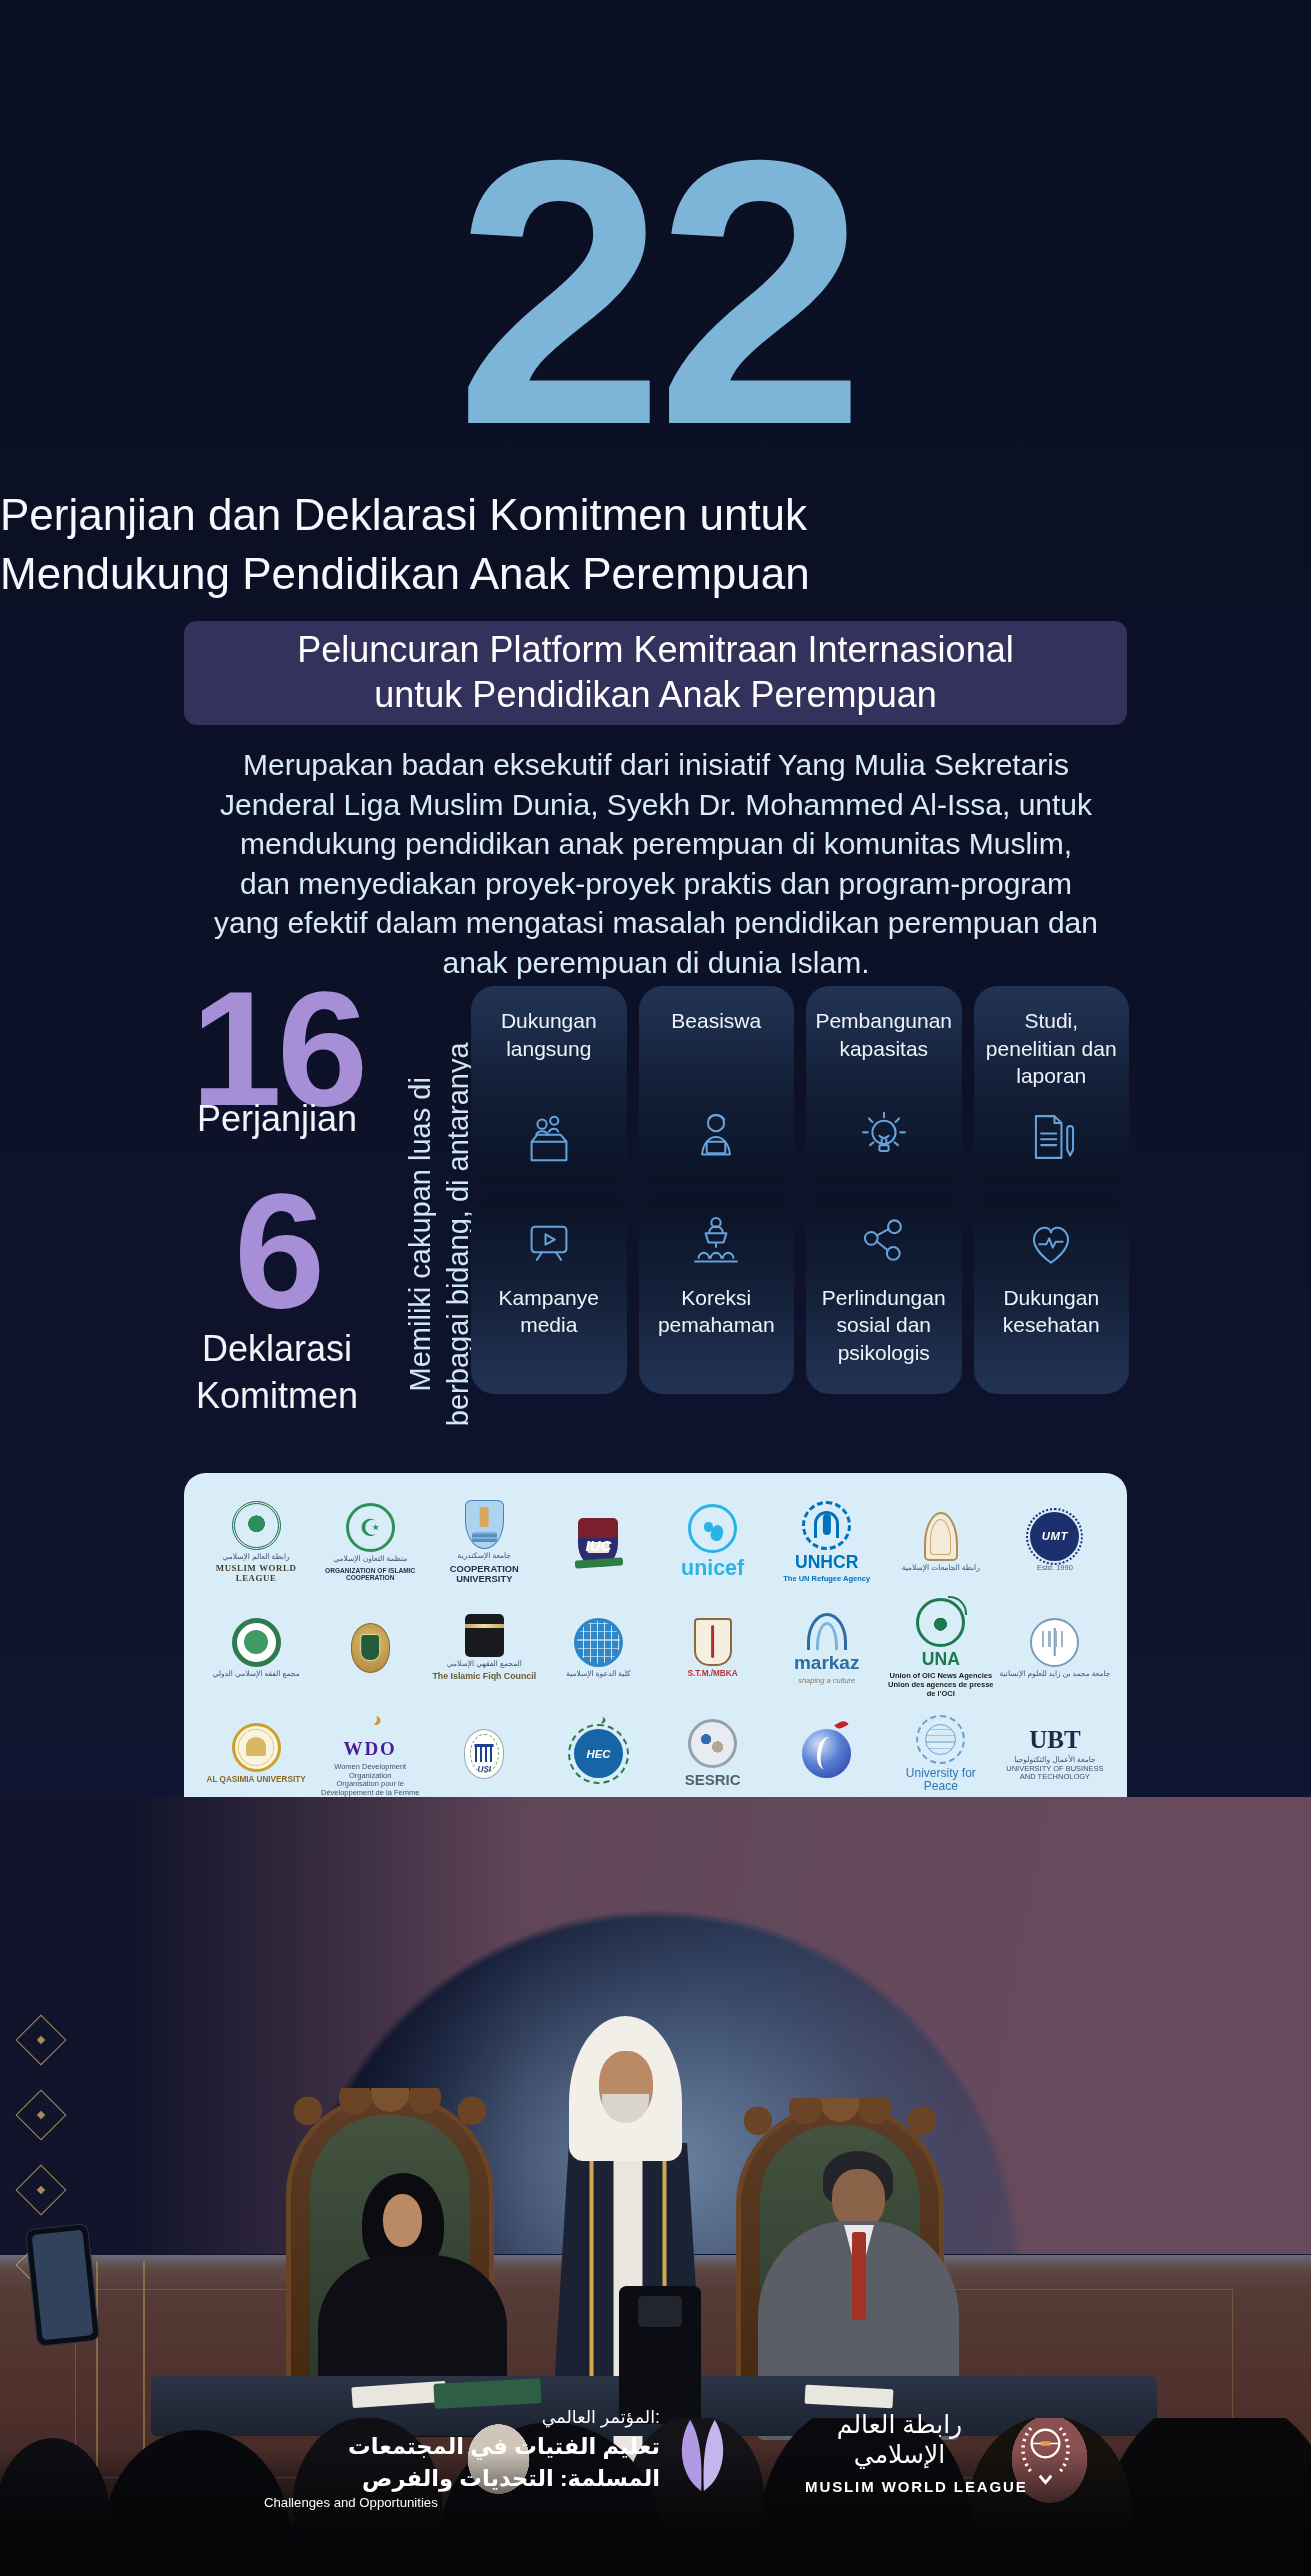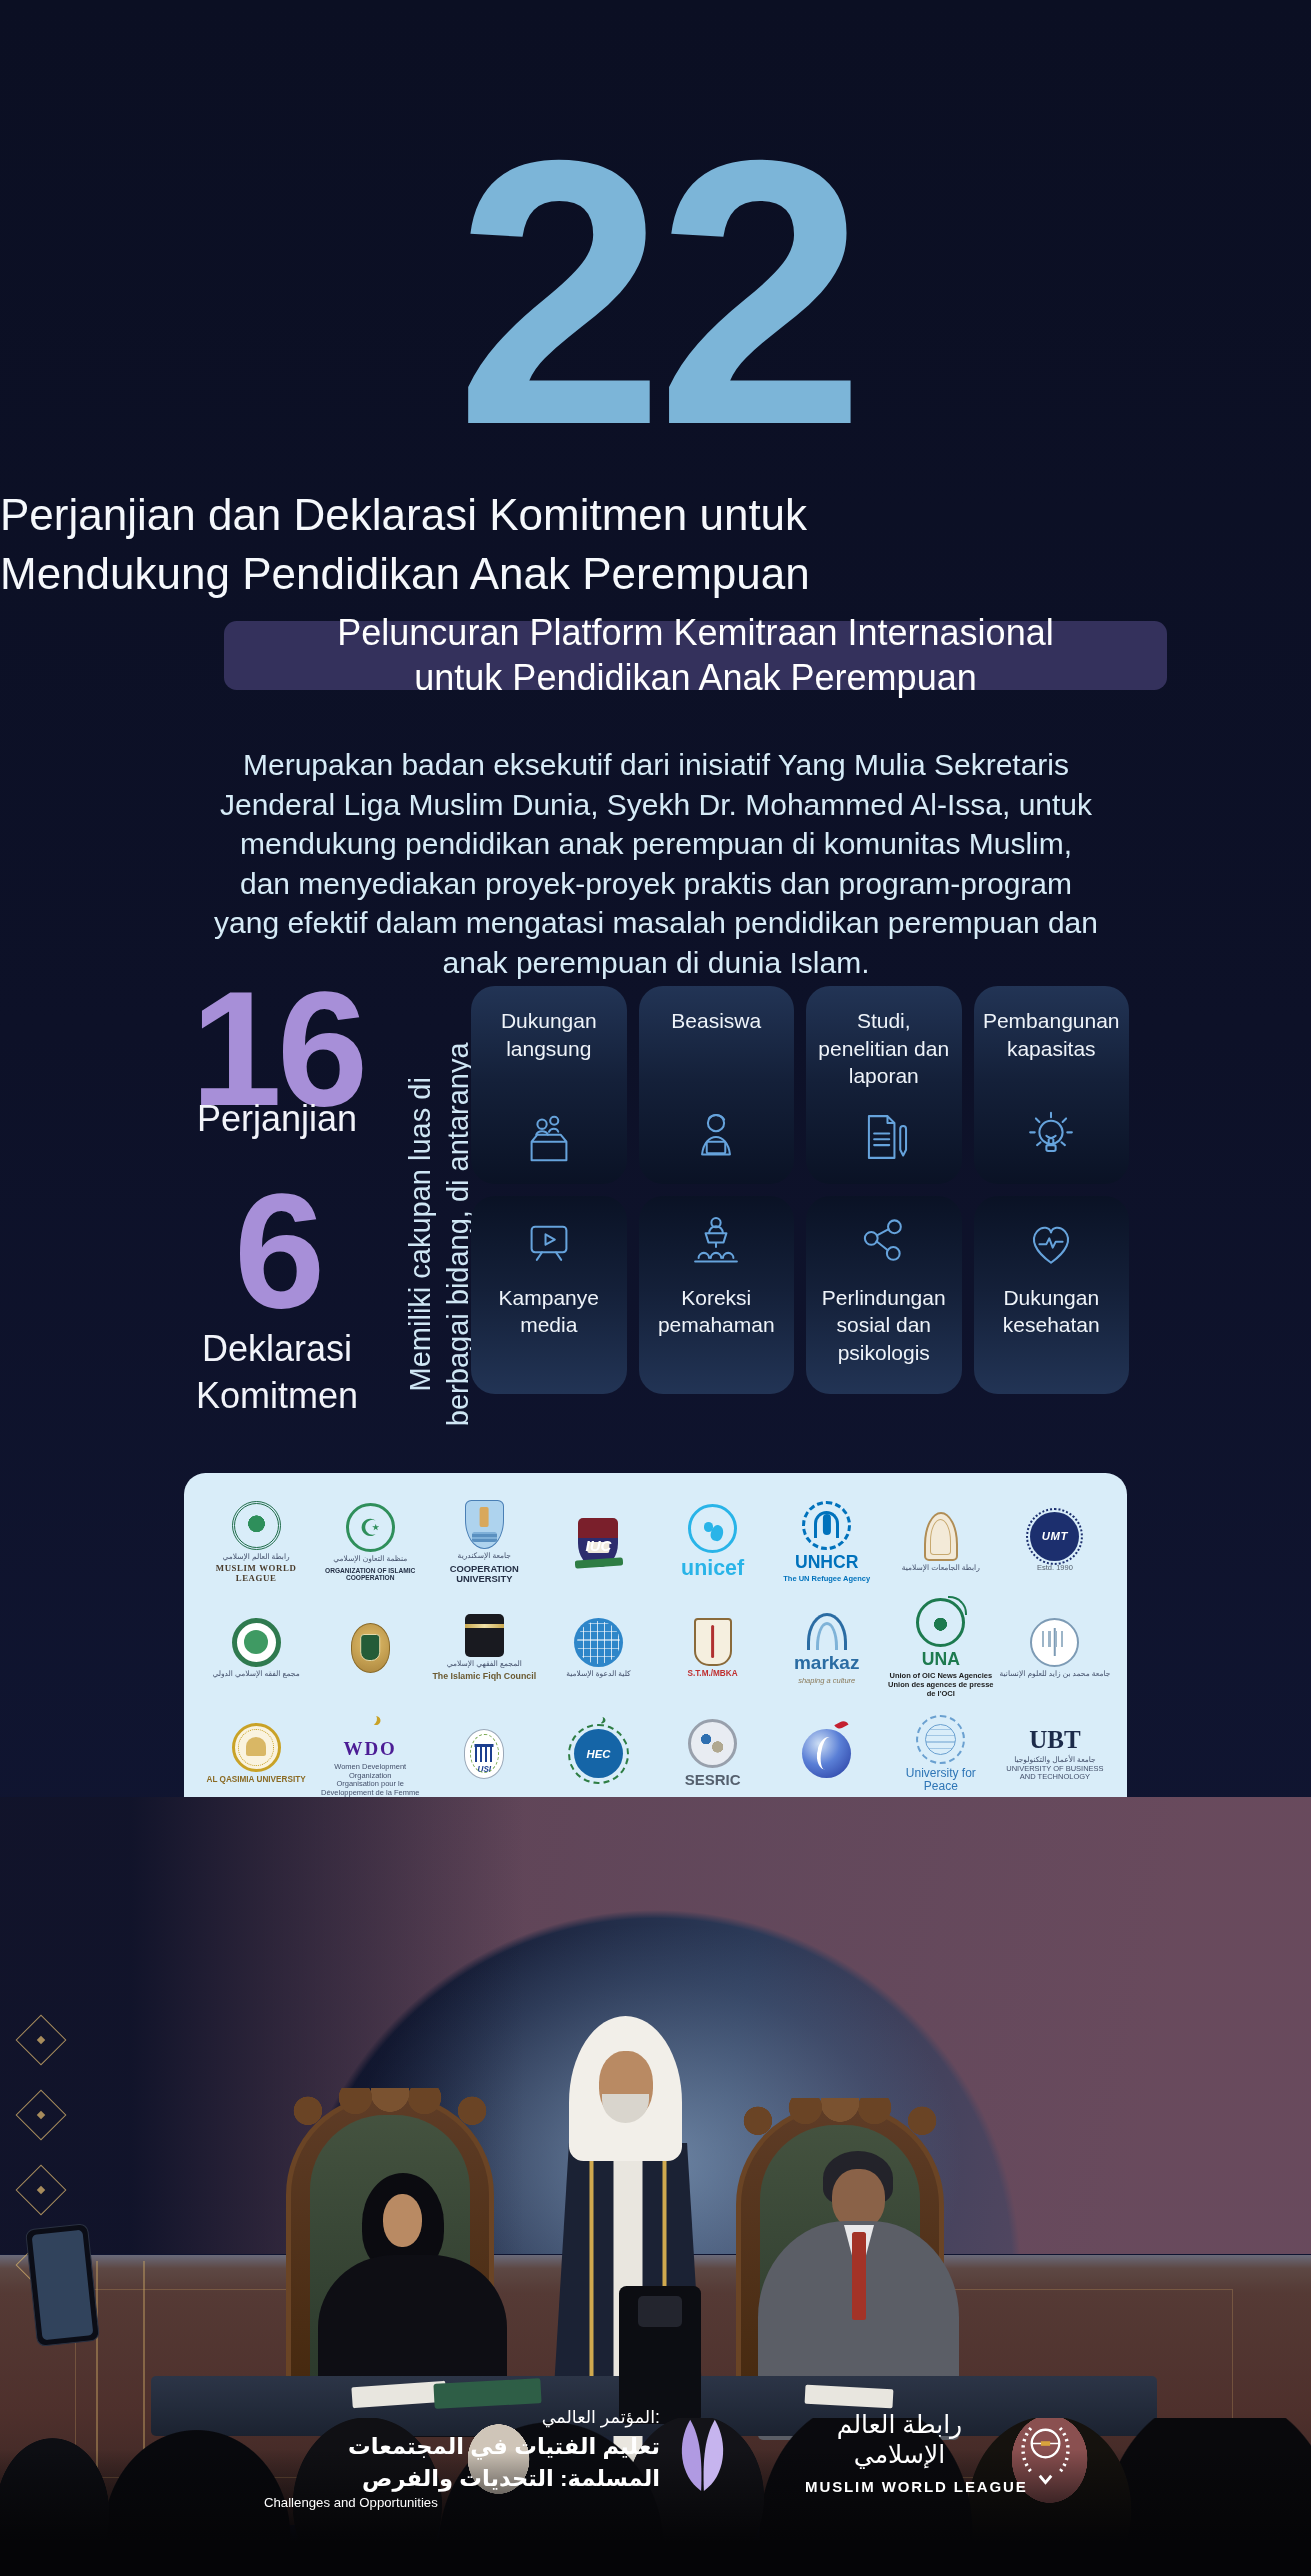--- a/index.html
+++ b/index.html
@@ -6,23 +6,23 @@
   *{box-sizing:border-box;}
   .canvas{position:relative;width:1312px;height:2576px;overflow:hidden;
     background:linear-gradient(180deg,#0b0f23 0%,#0d1128 40%,#101531 72%);
     font-family:"Liberation Sans","DejaVu Sans",sans-serif;color:#fff;}
 
   
   .num22{position:absolute;left:0;top:123px;width:100%;text-align:center;
     font-size:377px;line-height:.9;font-weight:bold;color:#7cb5d8;letter-spacing:-8.8px;}
   .headline{position:absolute;left:0;top:486px;width:100%;
     font-size:44px;line-height:1.34;color:#f5f8fc;}
-  .banner{position:absolute;left:184px;top:621px;width:943px;height:69px;
+  .banner{position:absolute;left:184px;top:621px;width:943px;height:104px;
     background:#34315c;border-radius:12.6px;display:flex;flex-direction:column;
-    align-items:center;justify-content:center;font-size:36px;line-height:1.24;color:#fff;margin-left:40px;}
+    align-items:center;justify-content:center;font-size:36px;line-height:1.24;color:#fff;}
   .para{position:absolute;left:90px;top:745px;width:1132px;text-align:center;
     font-size:30px;line-height:1.32;color:#d6ebf7;white-space:pre-line;}
 
   
   .statnum{position:absolute;width:264px;text-align:center;font-size:164px;line-height:1;
     font-weight:bold;color:#a78fd8;letter-spacing:-5px;}
   .statlab{position:absolute;width:264px;text-align:center;font-size:36px;line-height:1.3;
     color:#f2f4fa;white-space:pre-line;}
   .n16{left:145px;top:967px;}
   .l16{left:145px;top:1096px;}
@@ -315,34 +315,34 @@
       <div class="lbl">Beasiswa</div>
       <svg width="58" height="58" viewBox="0 0 100 100" fill="none" stroke="#66a3dc" stroke-width="3.5" stroke-linecap="round" stroke-linejoin="round">
         <circle cx="50" cy="26" r="14"></circle>
           <path d="M38 18 a16 16 0 0 1 26 2"></path>
         <path d="M26 80 c2-20 13-30 24-30 s22 10 24 30"></path>
         <rect x="34" y="58" width="32" height="20" rx="2"></rect>
           <path d="M28 80 h44"></path>
       </svg>
     </div>
     <div class="card r1">
-      <div class="lbl">Studi, penelitian dan laporan</div>
-      <svg width="58" height="58" viewBox="0 0 100 100" fill="none" stroke="#66a3dc" stroke-width="3.5" stroke-linecap="round" stroke-linejoin="round">
-        <path d="M24 14 h32 l12 12 v60 h-44 z M56 14 v12 h12"></path>
-        <path d="M33 44 h26 M33 54 h26 M33 64 h26"></path>
-        <path d="M78 36 v36 l5 10 l5 -10 v-36 a5 5 0 0 0 -10 0"></path>
-      </svg>
-    </div>
-    <div class="card r1">
       <div class="lbl">Pembangunan kapasitas</div>
       <svg width="58" height="58" viewBox="0 0 100 100" fill="none" stroke="#66a3dc" stroke-width="3.5" stroke-linecap="round" stroke-linejoin="round">
         <circle cx="50" cy="42" r="20"></circle>
           <path d="M42 48 q8 8 16 0 M46 50 v14 M54 50 v14"></path>
         <rect x="42" y="64" width="16" height="10" rx="3"></rect>
         <path d="M50 8 v8 M24 18 l6 6 M76 18 l-6 6 M14 42 h8 M78 42 h8 M26 64 l6-5 M74 64 l-6-5"></path>
+      </svg>
+    </div>
+    <div class="card r1">
+      <div class="lbl">Studi, penelitian dan laporan</div>
+      <svg width="58" height="58" viewBox="0 0 100 100" fill="none" stroke="#66a3dc" stroke-width="3.5" stroke-linecap="round" stroke-linejoin="round">
+        <path d="M24 14 h32 l12 12 v60 h-44 z M56 14 v12 h12"></path>
+        <path d="M33 44 h26 M33 54 h26 M33 64 h26"></path>
+        <path d="M78 36 v36 l5 10 l5 -10 v-36 a5 5 0 0 0 -10 0"></path>
       </svg>
     </div>
     <div class="card r2">
       <svg width="58" height="58" viewBox="0 0 100 100" fill="none" stroke="#66a3dc" stroke-width="3.5" stroke-linecap="round" stroke-linejoin="round">
         <rect x="20" y="22" width="60" height="44" rx="6"></rect>
         <path d="M44 35 l16 9 l-16 9 z M38 66 l-9 13 M62 66 l9 13"></path>
       </svg>
       <div class="lbl">Kampanye media</div>
     </div>
     <div class="card r2">

